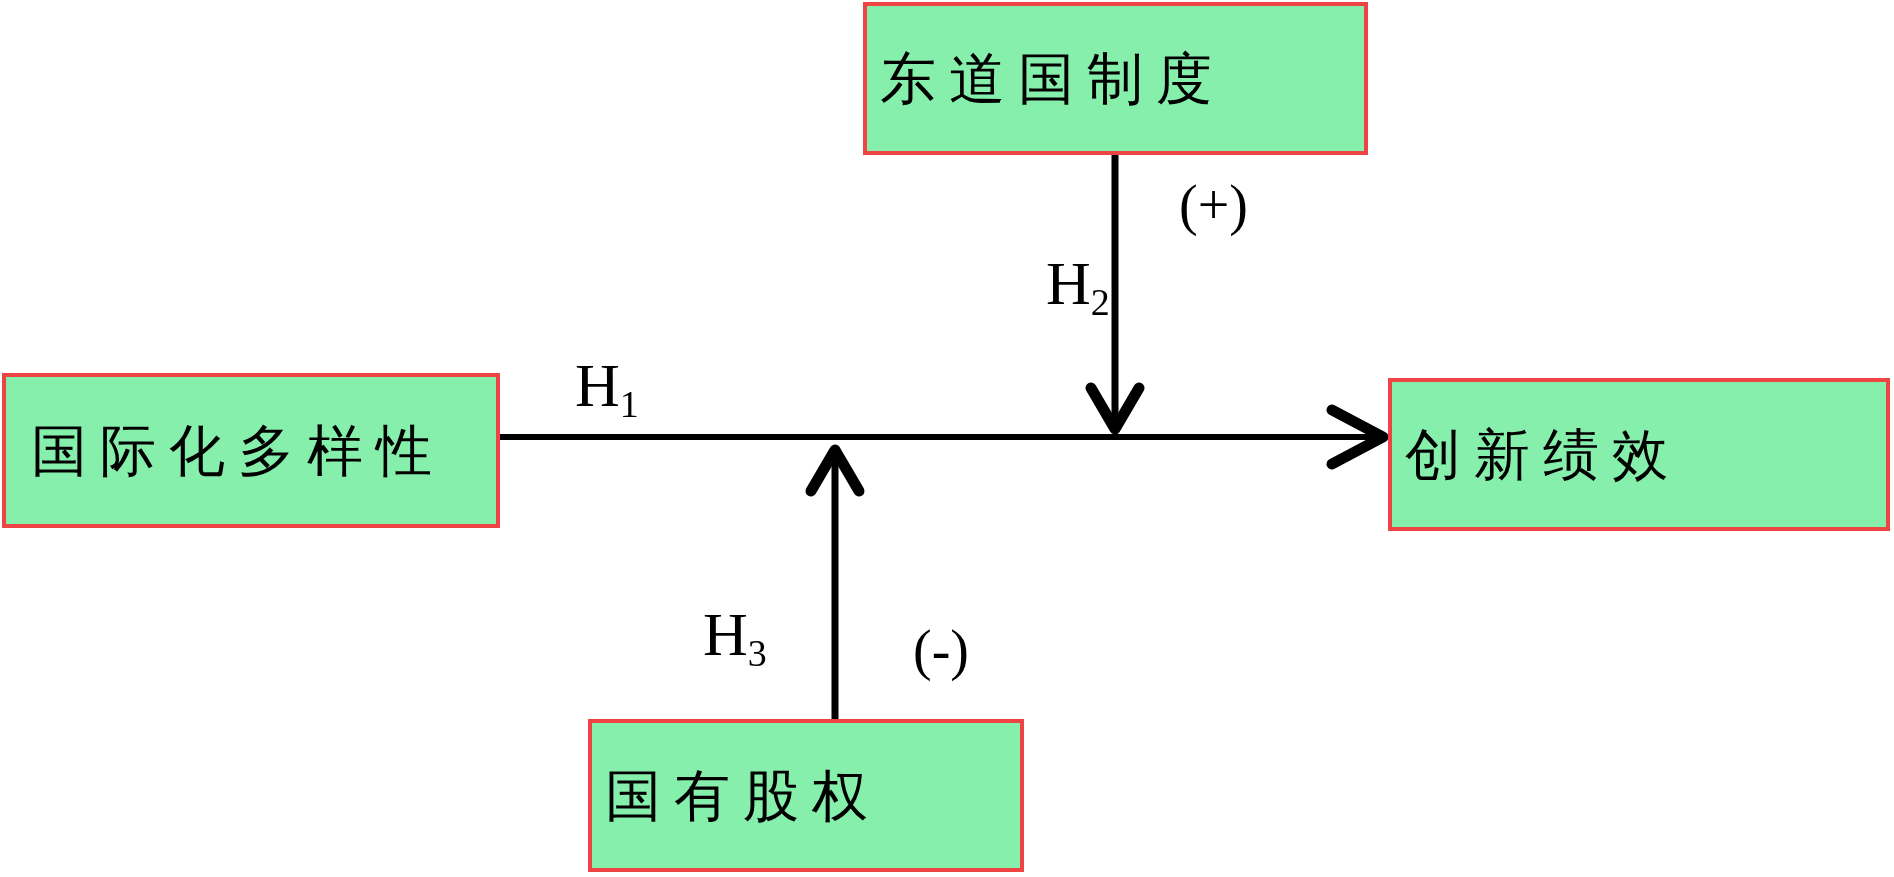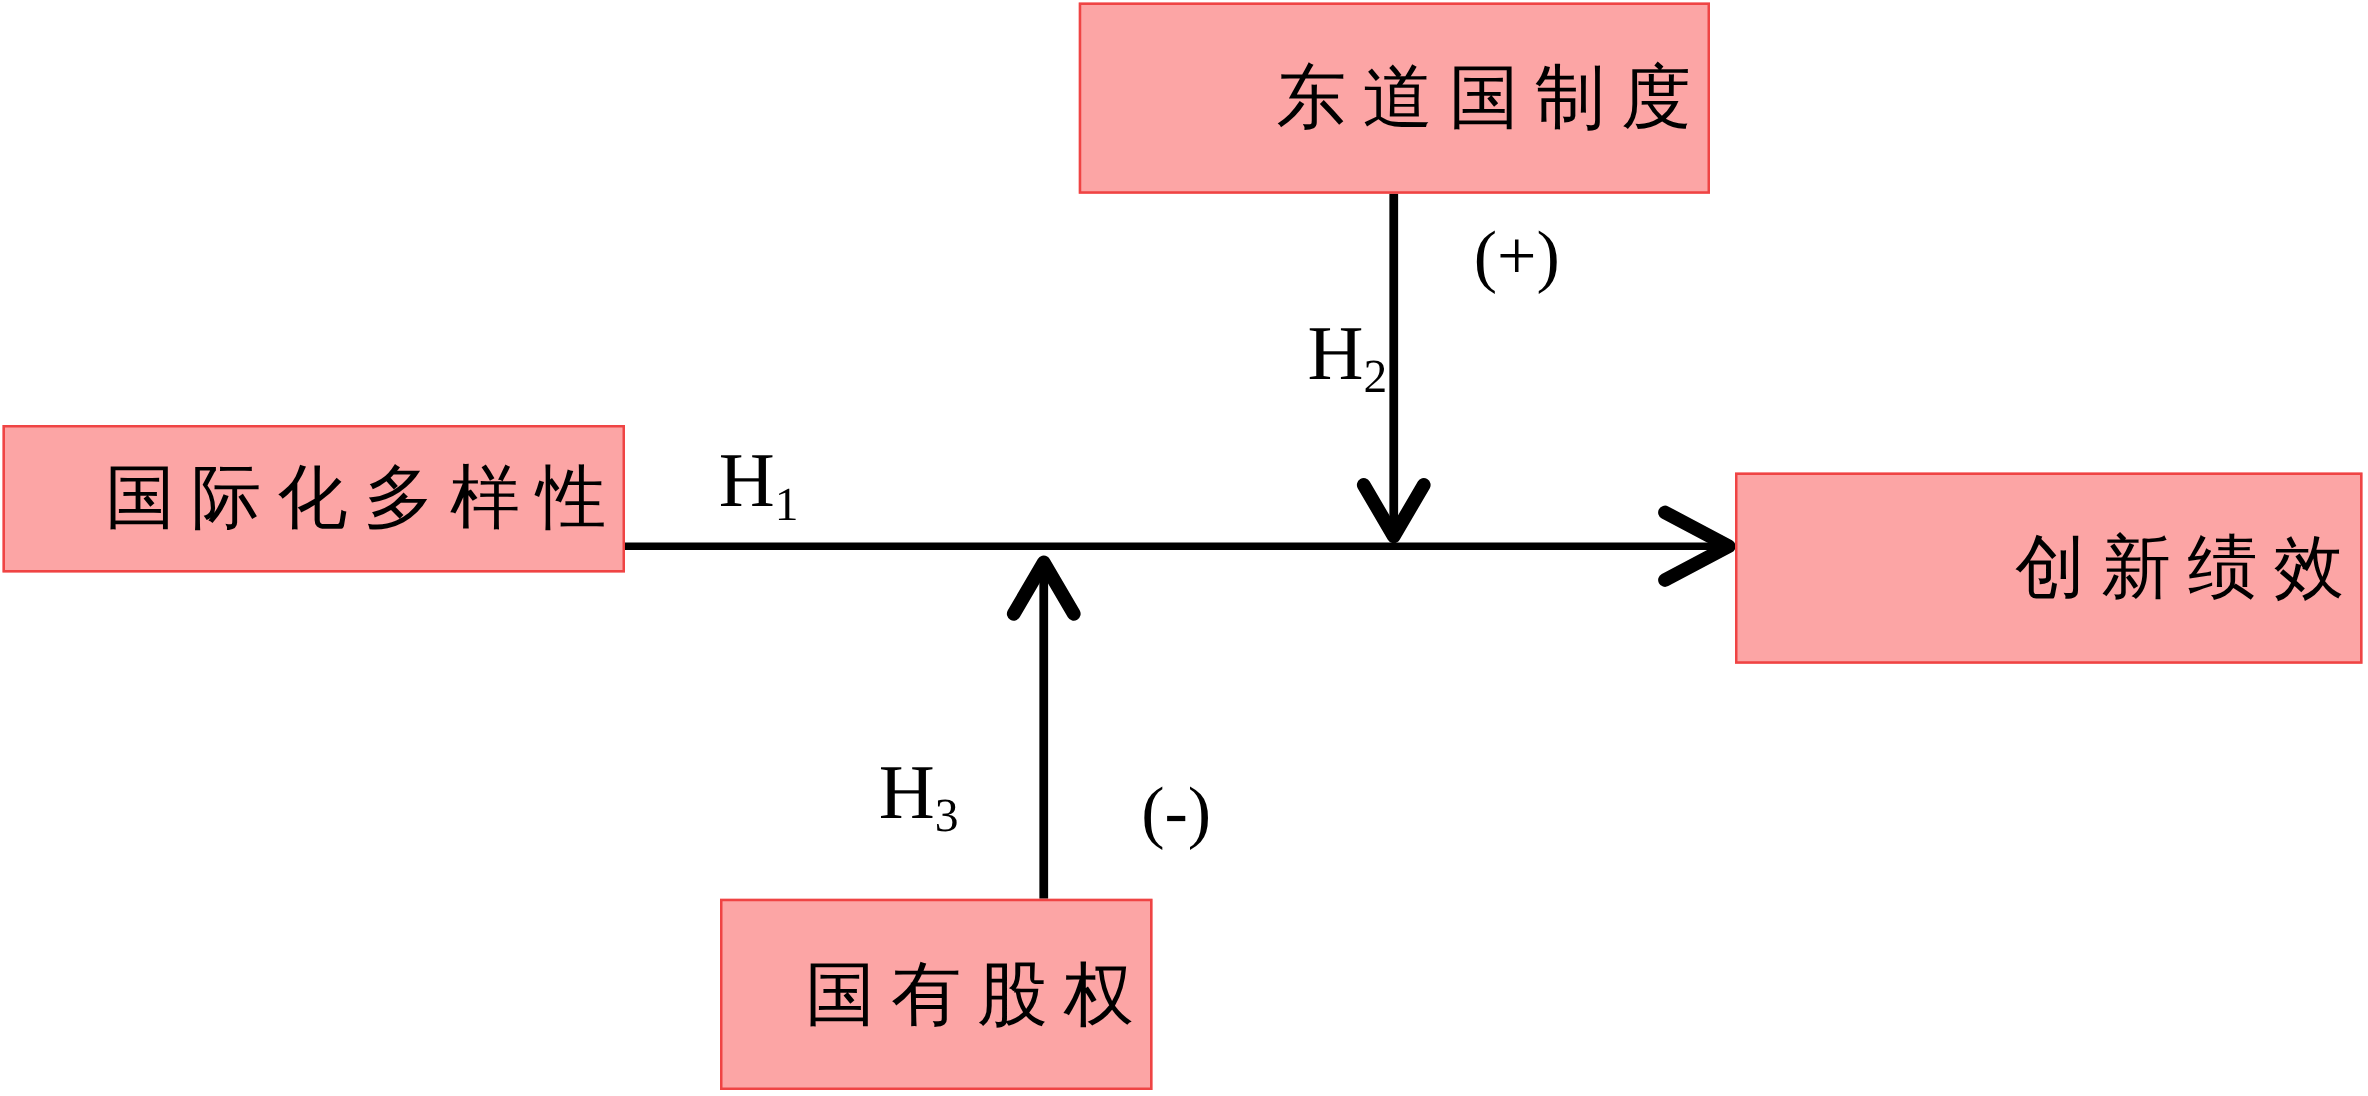--- a/index.html
+++ b/index.html
@@ -19,39 +19,39 @@
   .arrow-layer {
     position: absolute;
     left: 0;
     top: 0;
     width: 1894px;
     height: 877px;
   }
   .node {
     position: absolute;
     box-sizing: border-box;
-    border: 2px solid #ef4444;
-    background: #fca5a5;
+    border: 4px solid #ef4444;
+    background: #86efac;
     display: flex;
     align-items: center;
-    justify-content: flex-end;
+    justify-content: flex-start;
   }
   .node-label {
     font-family: "Liberation Serif", "DejaVu Serif", serif;
     font-size: 56px;
     letter-spacing: 13px;
     text-indent: 13px;
     white-space: nowrap;
     color: #000000;
     line-height: 1;
   }
   .node-top    { left: 863px;  top: 2px;   width: 505px; height: 153px; }
-  .node-left   { left: 2px;    top: 340px; width: 498px; height: 118px; }
+  .node-left   { left: 2px;    top: 373px; width: 498px; height: 155px; padding-left: 12px; }
   .node-right  { left: 1388px; top: 378px; width: 502px; height: 153px; }
-  .node-bottom { left: 576px;  top: 719px; width: 346px; height: 153px; }
+  .node-bottom { left: 588px;  top: 719px; width: 436px; height: 153px; }
 
   .hyp-label {
     position: absolute;
     font-family: "Liberation Serif", "DejaVu Serif", serif;
     font-size: 62px;
     line-height: 1;
     white-space: nowrap;
     color: #000000;
   }
   .hyp-label sub {

